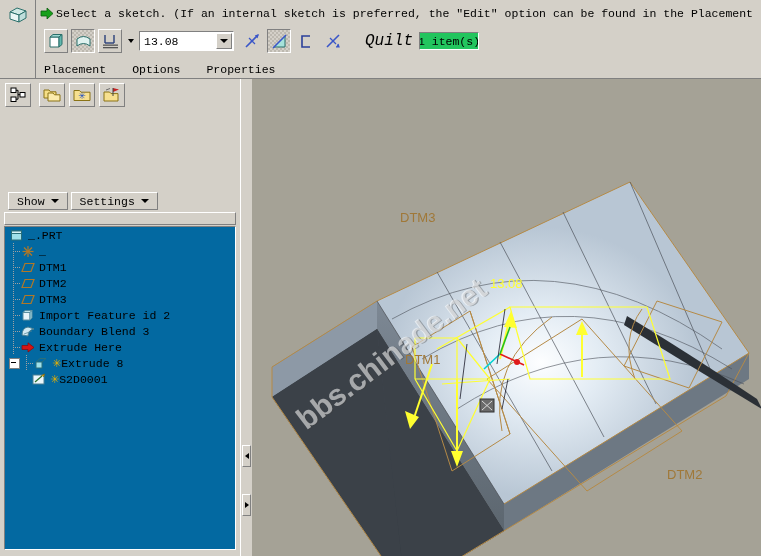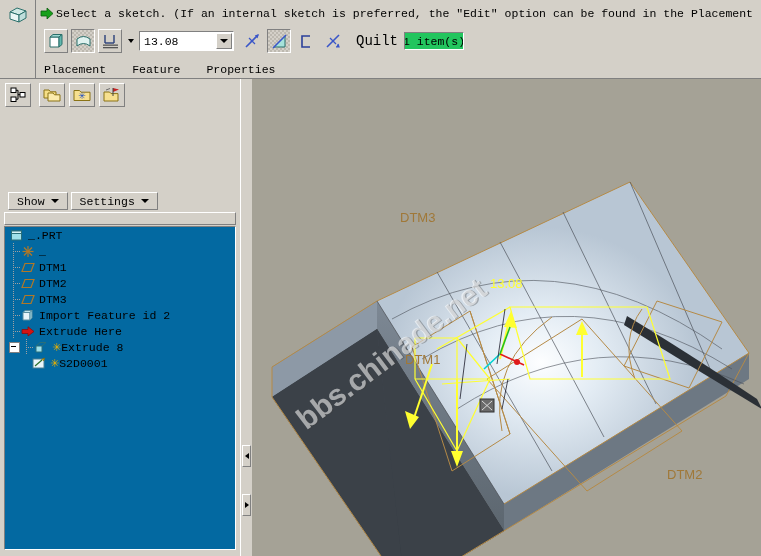--- a/index.html
+++ b/index.html
@@ -42,22 +42,22 @@
   .combo{width:95px;height:20px;display:flex;align-items:stretch;margin-right:6px;
     border:1px solid;border-color:#808080 #fff #fff #808080;background:#fff;box-sizing:border-box;}
   .combo .val{flex:1;display:flex;align-items:center;padding-left:4px;background:#fff;
     font-family:"Liberation Mono","DejaVu Sans Mono",monospace;font-size:11.5px;overflow:hidden;white-space:nowrap;}
   .combo .cbtn{width:16px;background:#d4d0c8;border:1px solid;
     border-color:#fff #808080 #808080 #fff;display:flex;align-items:center;justify-content:center;
     margin:1px 1px 1px 0;box-sizing:border-box;}
   .combo .cbtn i{display:block;width:0;height:0;border-left:4px solid transparent;
     border-right:4px solid transparent;border-top:4px solid #000;}
 
-  .quilt-label{font-family:"Liberation Mono","DejaVu Sans Mono",monospace;font-size:14px;
-    margin:0 6px 0 8px;white-space:nowrap;}
+  .quilt-label{font-family:"Liberation Mono","DejaVu Sans Mono",monospace;font-size:16px;
+    margin:0 6px 0 17px;white-space:nowrap;font-style:italic;}
   .quilt-field{width:60px;height:18px;border:1px solid;border-color:#808080 #fff #fff #808080;
     background:#22c55e;display:flex;align-items:center;justify-content:center;overflow:hidden;
     box-sizing:border-box;font-family:"Liberation Mono","DejaVu Sans Mono",monospace;font-size:11.5px;
     white-space:nowrap;}
 
   #tabs-row{position:absolute;left:44px;top:60px;height:18px;display:flex;align-items:center;}
   .dtab{font-family:"Liberation Mono","DejaVu Sans Mono",monospace;font-size:11.5px;
     margin-right:26px;white-space:nowrap;color:#000;}
 
   #dash-sep{position:absolute;left:0;top:78px;width:761px;height:1px;background:#808080;}
@@ -208,21 +208,21 @@
           <path d="M11 14 L14 14 L13 11" fill="#3a56c8" stroke="#3a56c8" stroke-width="1.2"></path>
         </svg>
       </div>
 
       <span class="quilt-label">Quilt</span>
       <div class="quilt-field">1 item(s)</div>
     </div>
 
     <div id="tabs-row">
       <div class="dtab">Placement</div>
-      <div class="dtab">Feature</div>
+      <div class="dtab">Options</div>
       <div class="dtab">Properties</div>
     </div>
 
     <div id="dash-sep"></div>
   </div>
 
   <div id="tree-panel">
 
     <div id="tree-toolbar">
       <div class="ttbtn first">
@@ -331,20 +331,30 @@
         <span class="tico">
           <svg width="14" height="13" viewBox="0 0 14 13">
             <path d="M2 3.5 L9 3.5 L9 11 L2 11 Z" fill="#e8f6fa" stroke="#5a8fa0" stroke-width="1"></path>
             <path d="M2 3.5 L4 1.5 L11 1.5 L9 3.5 Z" fill="#bde6ef" stroke="#5a8fa0" stroke-width="1"></path>
             <path d="M9 3.5 L11 1.5 L11 9 L9 11 Z" fill="#a3d8e4" stroke="#5a8fa0" stroke-width="1"></path>
           </svg>
         </span>
         <span class="tlabel">Import Feature id 2</span>
       </div>
 
+      <div class="trow">
+        <span class="guide branch"></span>
+        <span class="tico">
+          <svg width="14" height="13" viewBox="0 0 14 13">
+            <path d="M1 10 Q1 3 7 2 L13 4 Q7 5 7 11 Z" fill="#cfe9f2" stroke="#4a7f92" stroke-width="1"></path>
+            <path d="M3 9 L11 6" stroke="#4a7f92" stroke-width="0.7"></path>
+          </svg>
+        </span>
+        <span class="tlabel">Boundary Blend 3</span>
+      </div>
 
       <div class="trow">
         <span class="guide branch"></span>
         <span class="tico">
           <svg width="14" height="13" viewBox="0 0 14 13">
             <path d="M1 4.5 L7 4.5 L7 1.8 L13 6.5 L7 11 L7 8.5 L1 8.5 Z" fill="#d41414" stroke="#8b0c0c" stroke-width="0.8"></path>
           </svg>
         </span>
         <span class="tlabel">Extrude Here</span>
       </div>

